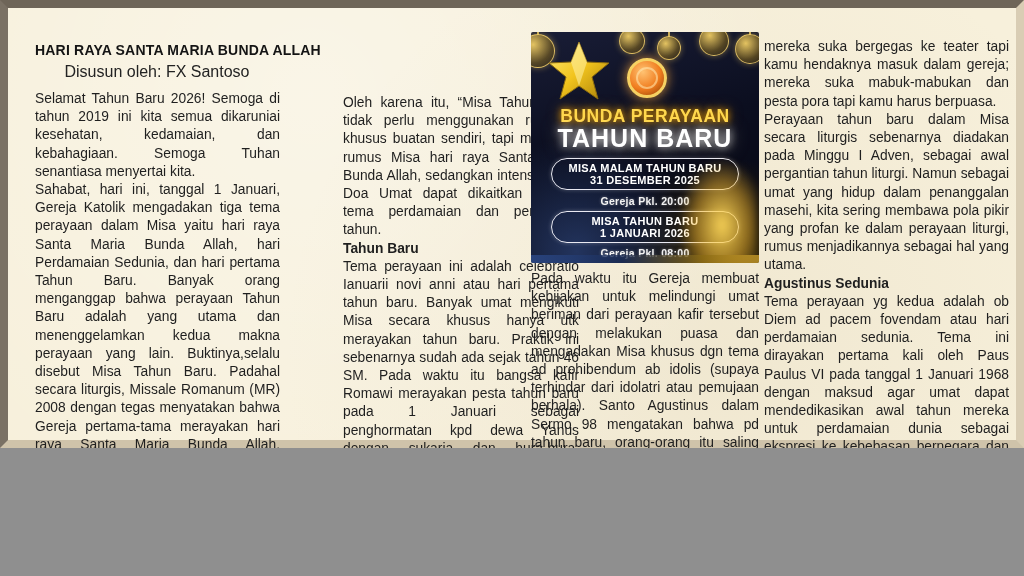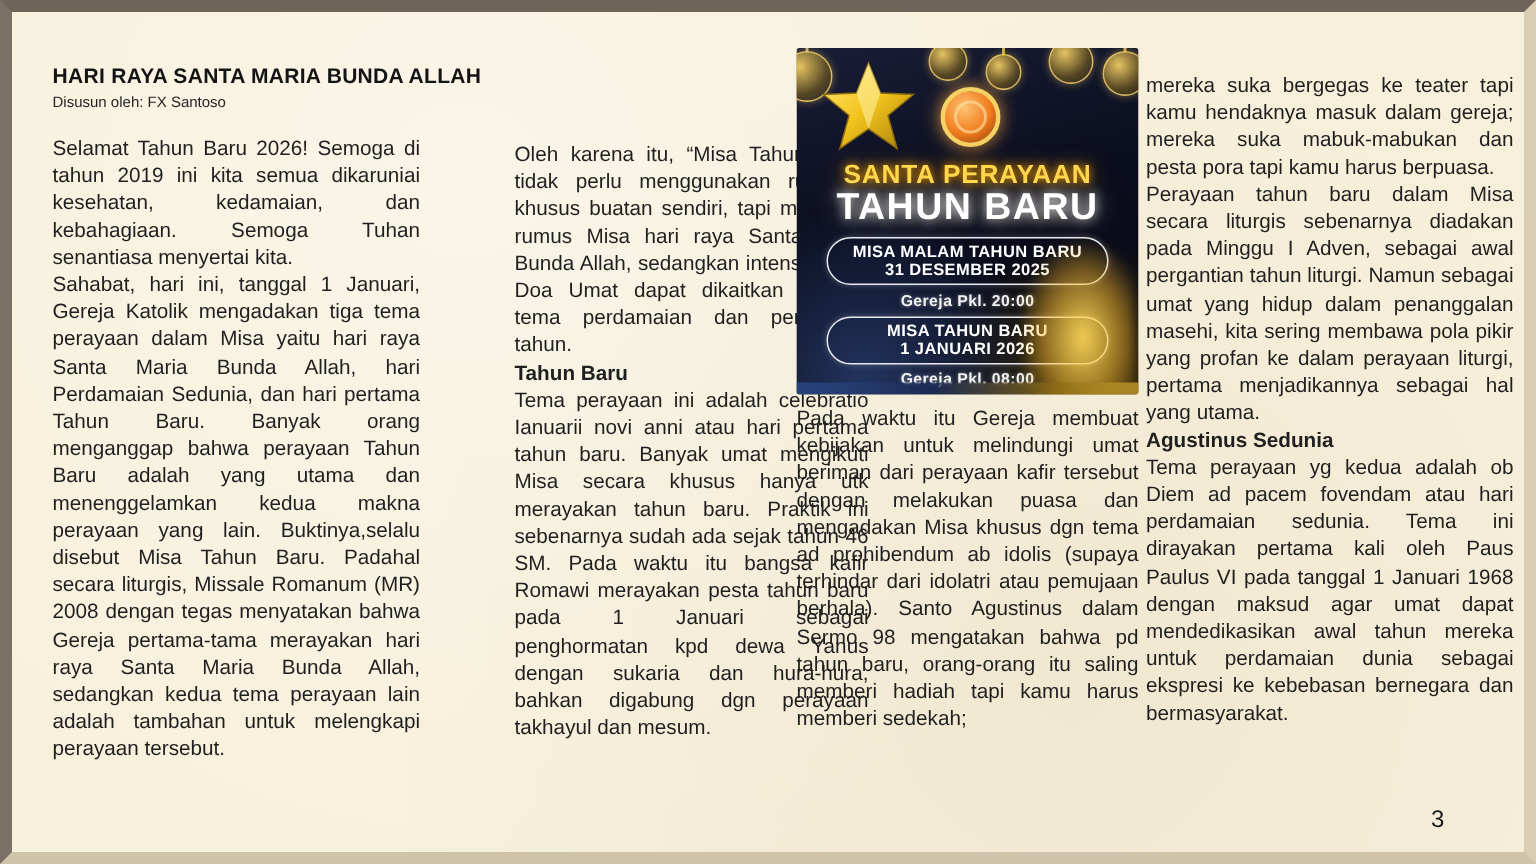--- a/index.html
+++ b/index.html
@@ -1,26 +1,26 @@
 <!DOCTYPE html>
 <html><head>
 <meta charset="utf-8">
 <style>
   html,body{margin:0;padding:0;background:#8f8f8f;}
   *{box-sizing:border-box;}
-  .stage{position:relative;width:1024px;height:576px;overflow:hidden;
+  .stage{position:relative;width:1024px;height:448px;overflow:hidden;
          font-family:"Liberation Sans",sans-serif;background:#9a9a9a;}
   .slide{position:absolute;inset:0;border:8px solid;
          border-color:#6e6558 #d9cdb4 #cfc3aa #7a7164;
          background:#f7f0db;
          background-image:radial-gradient(circle at 30% 20%, rgba(255,255,255,.35), rgba(0,0,0,0) 60%),
                           radial-gradient(circle at 70% 80%, rgba(190,170,130,.12), rgba(0,0,0,0) 55%);}
   .abs{position:absolute;}
   .title{font-weight:bold;font-size:14px;color:#141414;letter-spacing:.2px;}
-  .byline{font-size:10px;color:#232323;}
+  .byline{font-size:16px;color:#232323;text-align:center;}
   .col{font-size:13.8px;line-height:18.2px;color:#1f1f1f;text-align:justify;}
   .col p{margin:0;}
   .colhead{font-weight:bold;margin:0;}
   .footer-left{font-size:17px;color:#1c1c1c;}
   .pagenum{font-size:16px;color:#1c1c1c;}
 
   
   .poster{width:228px;height:231px;position:relative;overflow:hidden;border-radius:2px;
           background:radial-gradient(circle at 20% 95%, #23345e 0%, rgba(0,0,0,0) 40%),
                      radial-gradient(circle at 85% 100%, #3a2c08 0%, rgba(0,0,0,0) 35%),
@@ -92,21 +92,21 @@
                 <stop offset=".5" stop-color="#f2c41d"></stop>
                 <stop offset="1" stop-color="#a87f0a"></stop>
             </linearGradient>
           </defs>
           <polygon points="32,2 40,22 62,23 45,37 51,59 32,46 13,59 19,37 2,23 24,22" fill="url(#stg)" stroke="#8a6a10" stroke-width="1"></polygon>
           <polygon points="32,2 40,22 32,46 24,22" fill="#fff3a8" opacity=".55"></polygon>
         </svg>
 
         <div class="ball-orange" style="left:96px;top:26px;width:40px;height:40px;"></div>
 
-        <div class="poster-t1" style="top:74px;">SANTA PERAYAAN</div>
+        <div class="poster-t1" style="top:74px;">BUNDA PERAYAAN</div>
         <div class="poster-t2" style="top:92px;">TAHUN BARU</div>
 
         <div class="event-box" style="top:126px;">
           <div class="event-name">MISA MALAM TAHUN BARU</div>
           <div class="event-date">31 DESEMBER 2025</div>
         </div>
         <div class="event-time" style="top:163px;">Gereja Pkl. 20:00</div>
 
         <div class="event-box" style="top:179px;">
           <div class="event-name">MISA TAHUN BARU</div>
@@ -116,23 +116,23 @@
 
         <div class="reindeer-glow"></div>
         <div class="poster-bottom-strip"></div>
       </div>
 
       <div class="col" style="margin-top:7px;width:228px;">
         <p>Pada waktu itu Gereja membuat kebijakan untuk melindungi umat beriman dari perayaan kafir tersebut dengan melakukan puasa dan mengadakan Misa khusus dgn tema ad prohibendum ab idolis (supaya terhindar dari idolatri atau pemujaan berhala). Santo Agustinus dalam Sermo 98 mengatakan bahwa pd tahun baru, orang-orang itu saling memberi hadiah tapi kamu harus memberi sedekah;</p>
       </div>
     </div>
 
-    <div class="abs col" style="left:756px;top:40px;width:245px;">
+    <div class="abs col" style="left:756px;top:30px;width:245px;">
       <p>mereka suka bergegas ke teater tapi kamu hendaknya masuk dalam gereja; mereka suka mabuk-mabukan dan pesta pora tapi kamu harus berpuasa.</p>
-      <p>Perayaan tahun baru dalam Misa secara liturgis sebenarnya diadakan pada Minggu I Adven, sebagai awal pergantian tahun liturgi. Namun sebagai umat yang hidup dalam penanggalan masehi, kita sering membawa pola pikir yang profan ke dalam perayaan liturgi, pertama menjadikannya sebagai hal yang utama.</p>
+      <p>Perayaan tahun baru dalam Misa secara liturgis sebenarnya diadakan pada Minggu I Adven, sebagai awal pergantian tahun liturgi. Namun sebagai umat yang hidup dalam penanggalan masehi, kita sering membawa pola pikir yang profan ke dalam perayaan liturgi, rumus menjadikannya sebagai hal yang utama.</p>
       <p class="colhead">Agustinus Sedunia</p>
       <p>Tema perayaan yg kedua adalah ob Diem ad pacem fovendam atau hari perdamaian sedunia. Tema ini dirayakan pertama kali oleh Paus Paulus VI pada tanggal 1 Januari 1968 dengan maksud agar umat dapat mendedikasikan awal tahun mereka untuk perdamaian dunia sebagai ekspresi ke kebebasan bernegara dan bermasyarakat.</p>
     </div>
 
     <div class="abs pagenum" style="left:946px;top:530px;">3</div>
 
   </div>
 </div>
 
 </body></html>

